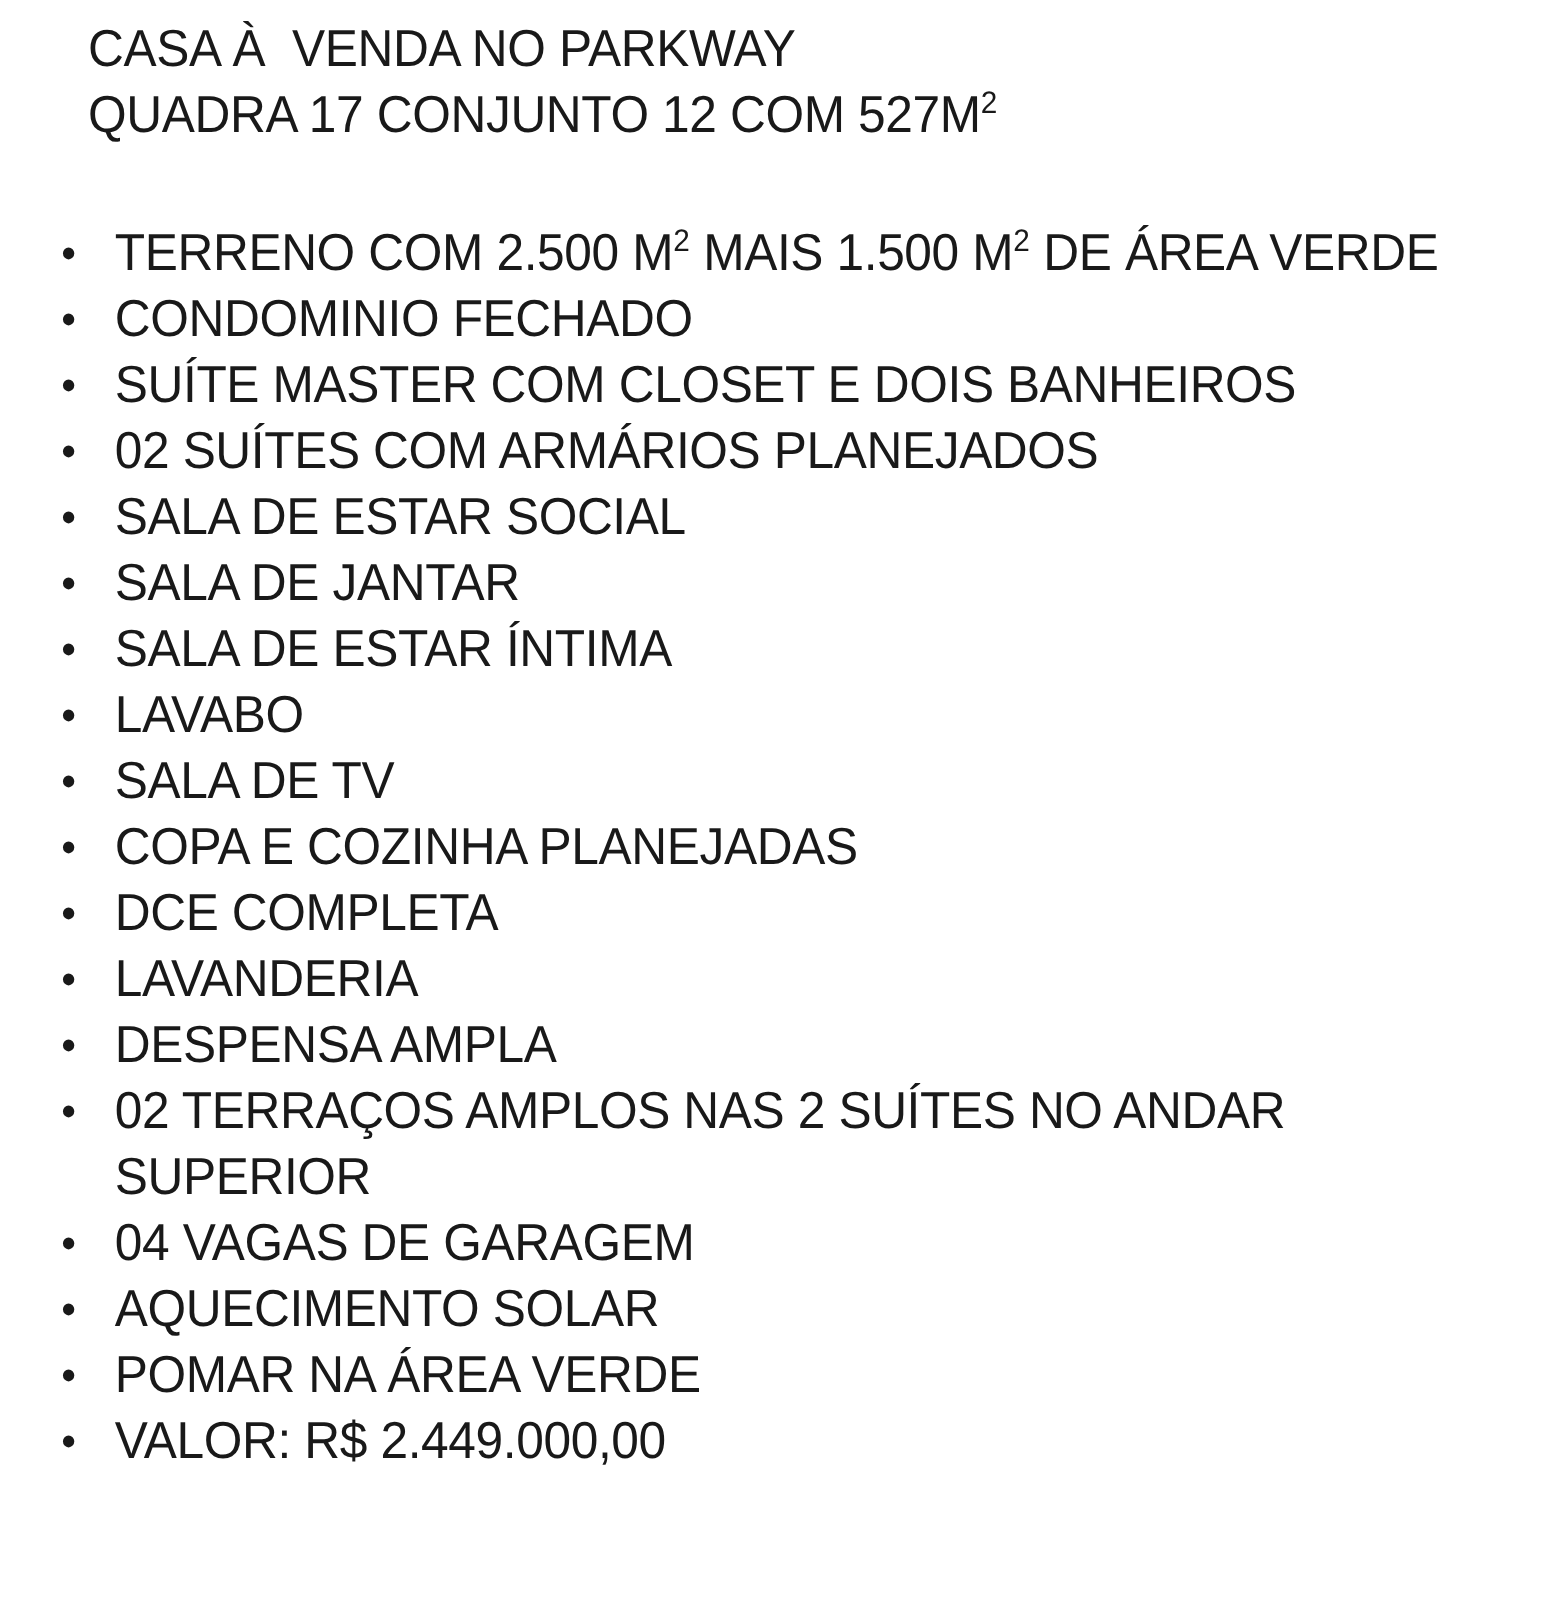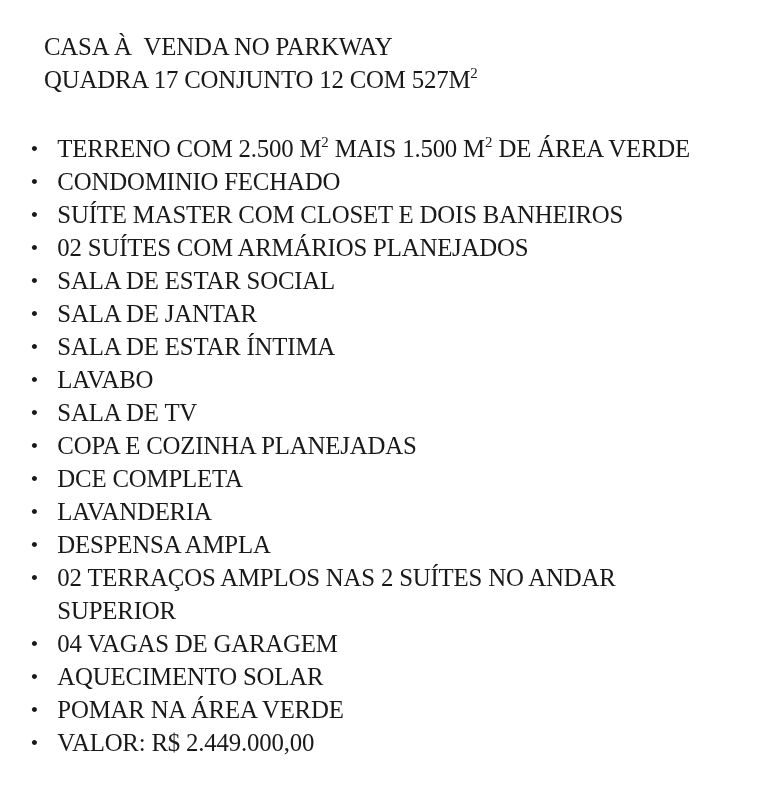--- a/index.html
+++ b/index.html
@@ -12,23 +12,22 @@
     height: 800px;
     overflow: hidden;
     font-family: "Liberation Sans", "DejaVu Sans", sans-serif;
     color: #191919;
     -webkit-font-smoothing: antialiased;
   }
 
   #listing {
     position: absolute;
     left: 44px;
-    top: 30px;
+    top: 8px;
     width: 712px;
-    font-family: Liberation Serif, serif;
   }
 
   .heading-block {
     margin: 0;
   }
 
   .heading-line {
     font-size: 26px;
     line-height: 33px;
     letter-spacing: -0.2px;

